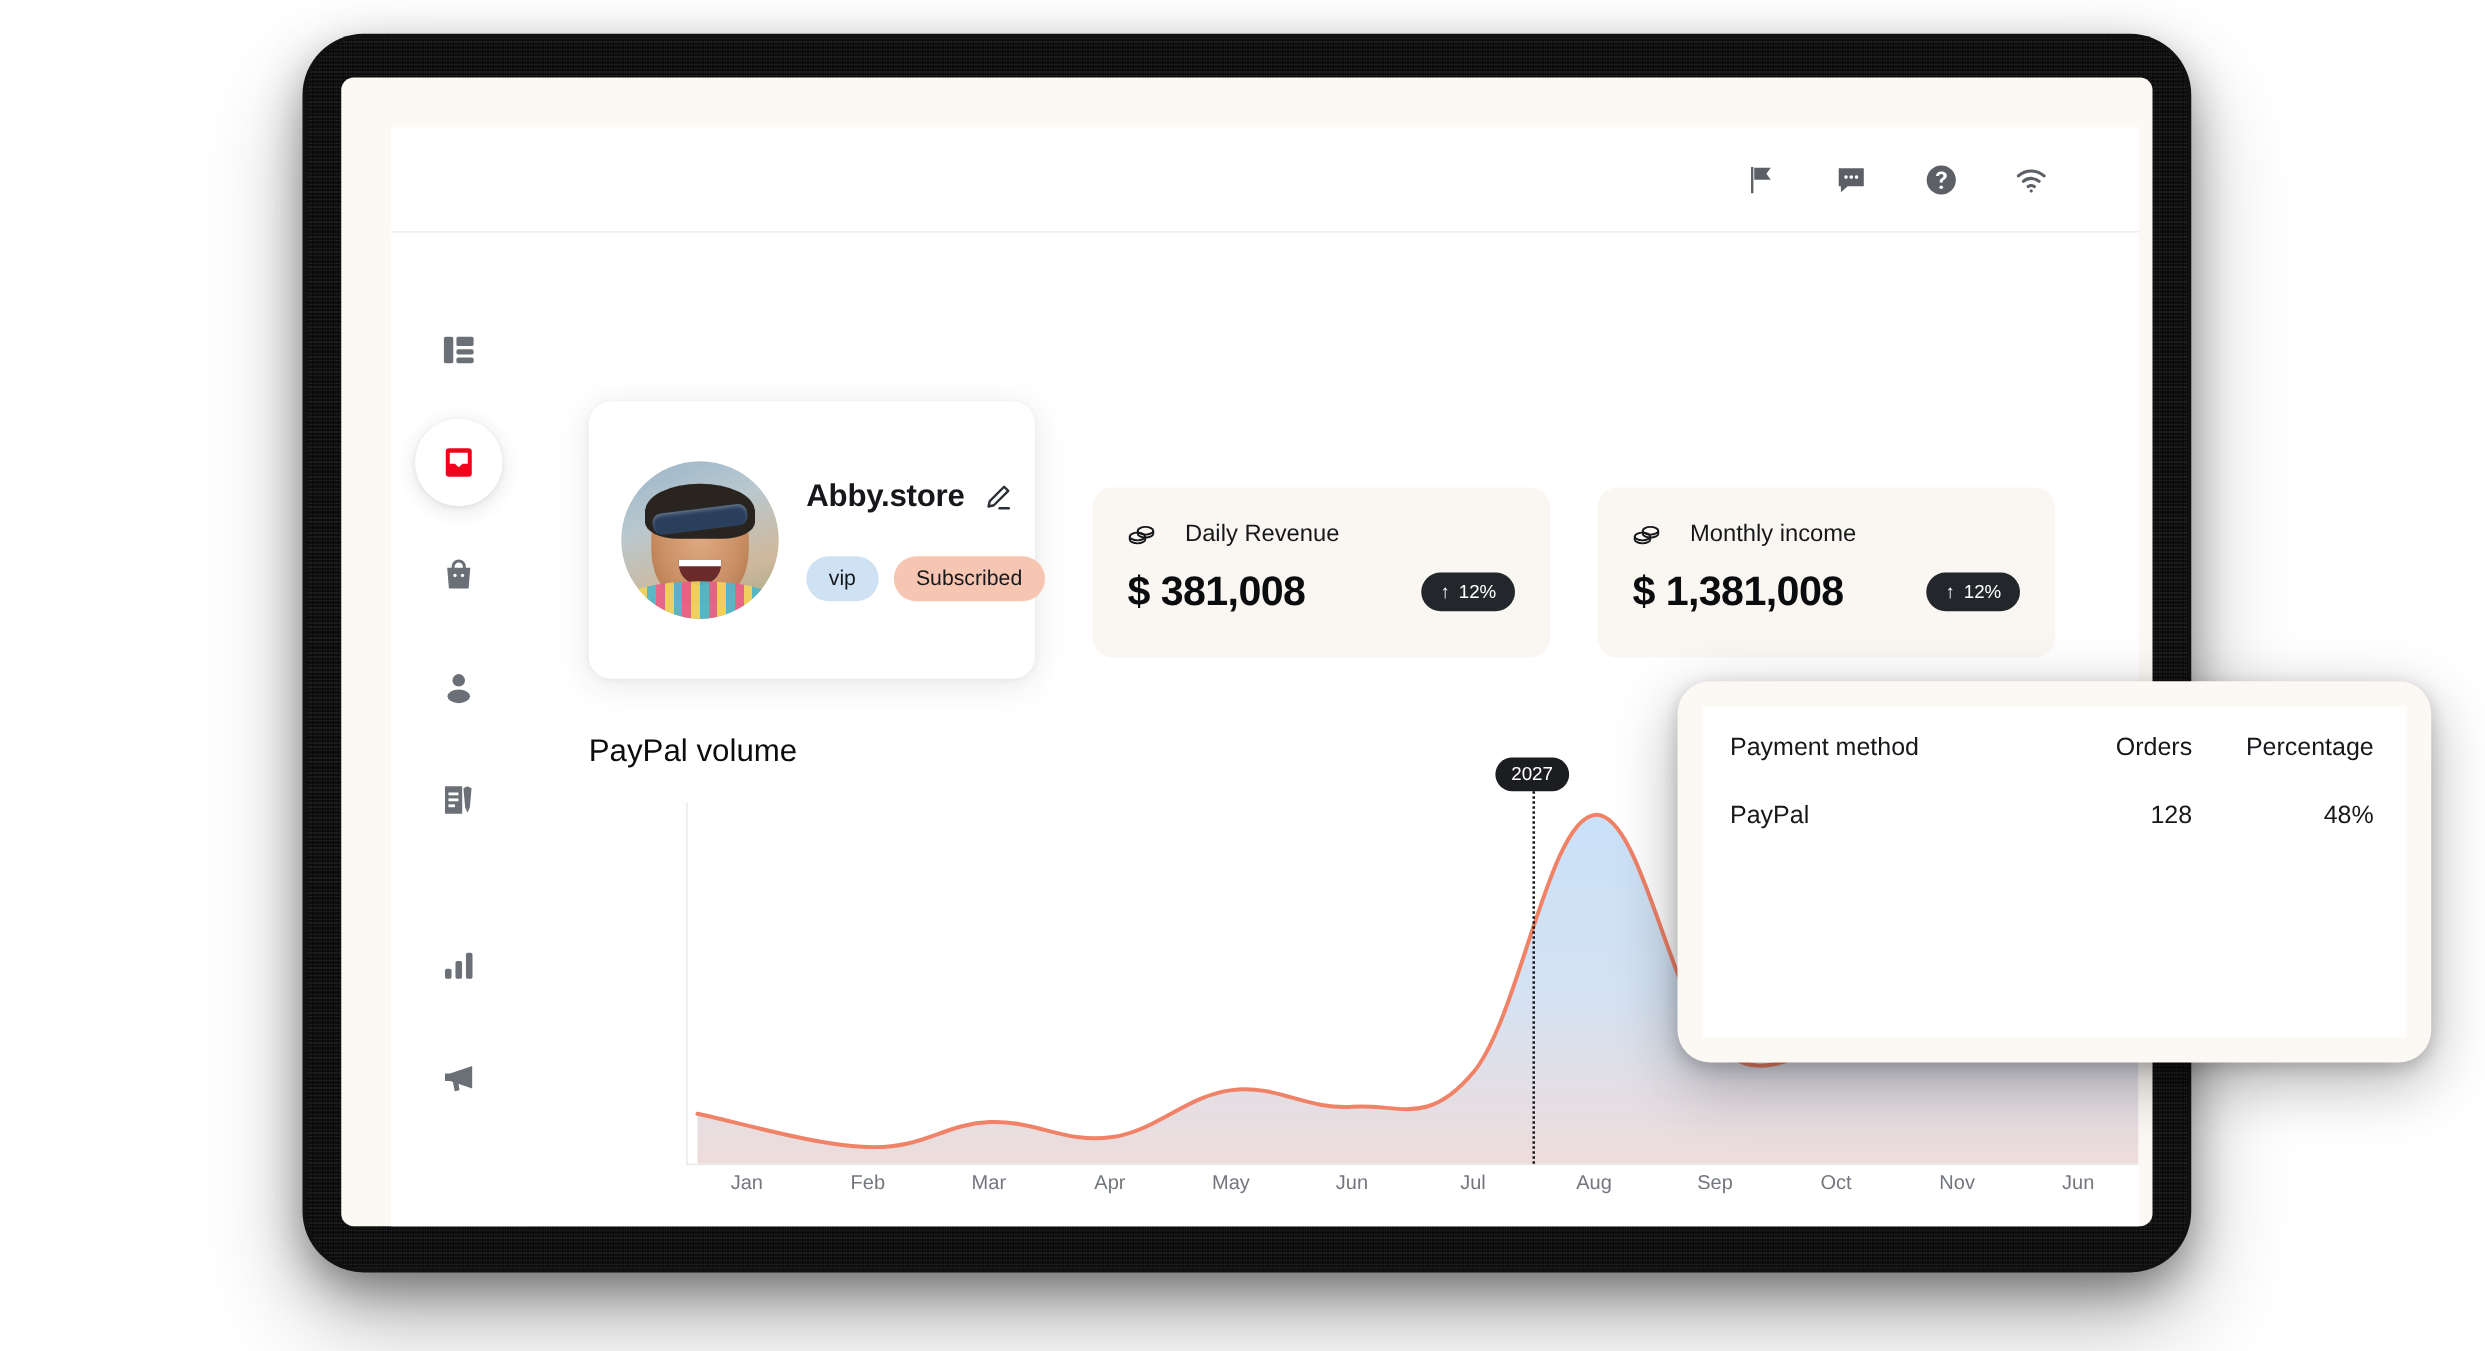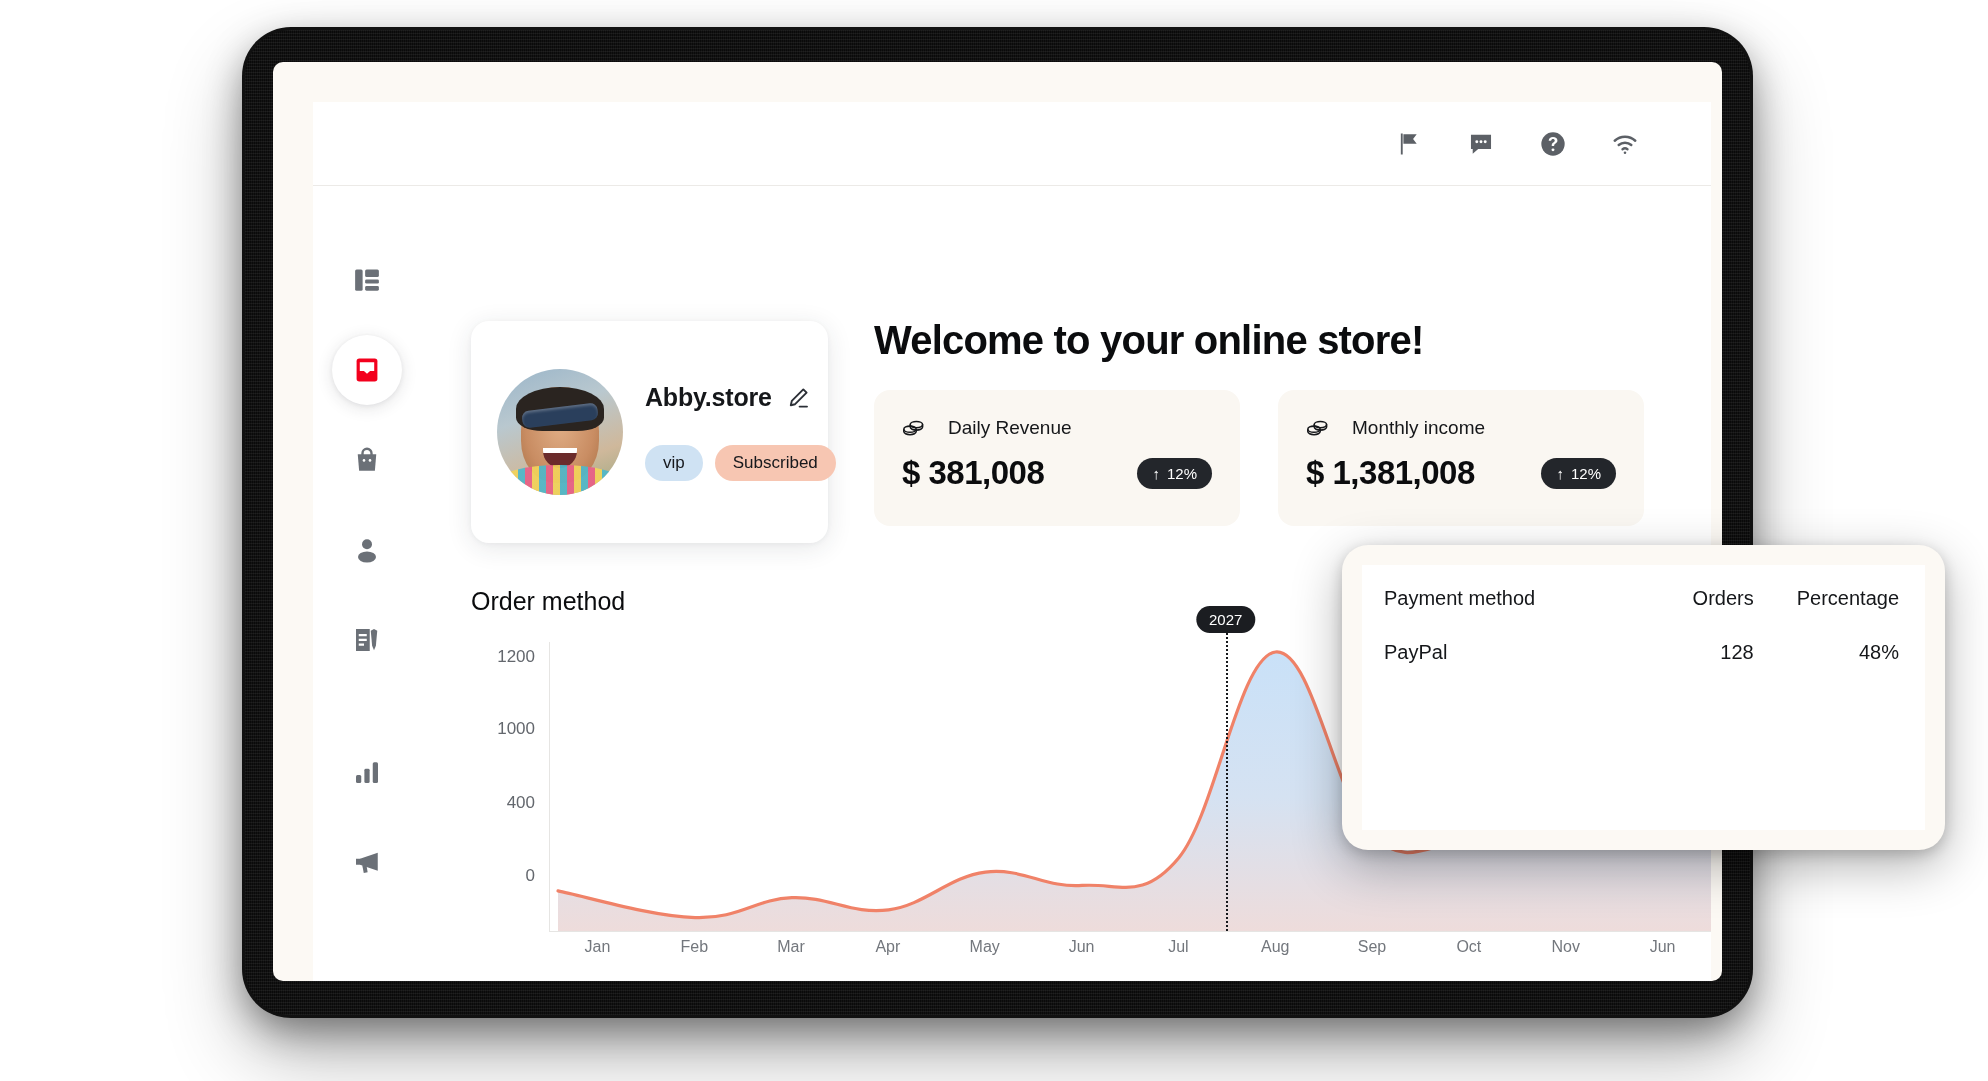--- a/index.html
+++ b/index.html
@@ -409,21 +409,20 @@
               </svg>
             </span>
           </div>
           <div class="badges">
             <span class="badge vip">vip</span>
             <span class="badge sub">Subscribed</span>
           </div>
         </div>
       </div>
 
-      <div class="welcome">Welcome to your online store!</div>
 
       <div class="stat-row">
 
         <div class="stat-card">
           <div class="stat-head">
             <span class="coins-icon">
               <svg viewBox="0 0 24 24" fill="none" stroke="currentColor" stroke-width="1.55">
                 <ellipse cx="14.4" cy="8.6" rx="6.2" ry="3.1"></ellipse>
                 <path d="M8.2 8.6v2.4c0 1.7 2.8 3.1 6.2 3.1s6.2-1.4 6.2-3.1V8.6"></path>
                 <ellipse cx="8" cy="13.2" rx="6.2" ry="3.1"></ellipse>
@@ -457,29 +456,23 @@
             <span class="stat-value">$ 1,381,008</span>
             <span class="trend-pill">
               <span class="arrow">↑</span>
               <span>12%</span>
             </span>
           </div>
         </div>
 
       </div>
 
-      <div class="chart-title">Order method</div>
+      <div class="chart-title">PayPal volume</div>
 
       <div class="chart-wrap">
-        <div class="y-axis">
-            <div class="y-lab" style="top: 5px;">1200</div>
-            <div class="y-lab" style="top: 77px;">1000</div>
-            <div class="y-lab" style="top: 151px;">400</div>
-            <div class="y-lab" style="top: 224px;">0</div>
-          </div>
         <div class="plot">
           <svg viewBox="0 0 1162 290" preserveAspectRatio="none">
             <defs>
               <linearGradient id="areaFill" x1="0" y1="0" x2="0" y2="1">
                 <stop offset="0%" stop-color="#C9E1F8"></stop>
                 <stop offset="52%" stop-color="#D5E2F2"></stop>
                 <stop offset="100%" stop-color="#EEDCDB"></stop>
               </linearGradient>
             </defs>
             <path id="areaPath" fill="url(#areaFill)" d="M8.0,249.8 C34.1,254.9 100.8,275.3 145.3,276.6 C189.7,277.9 205.3,258.0 242.1,256.5 C278.9,255.1 302.1,273.7 338.9,268.8 C375.7,263.9 399.0,235.5 435.8,230.9 C472.5,226.2 495.8,247.0 532.6,244.3 C569.4,241.5 592.6,260.9 629.4,216.4 C666.2,171.9 689.5,14.3 726.2,10.0 C763.0,5.8 786.3,158.1 823.1,194.1 C859.9,230.1 883.1,198.2 919.9,199.7 C956.7,201.1 970.8,201.2 1016.7,201.9 C1062.7,202.5 1134.4,202.8 1162.0,203.0 L1162,290 L8,290 Z"></path>

